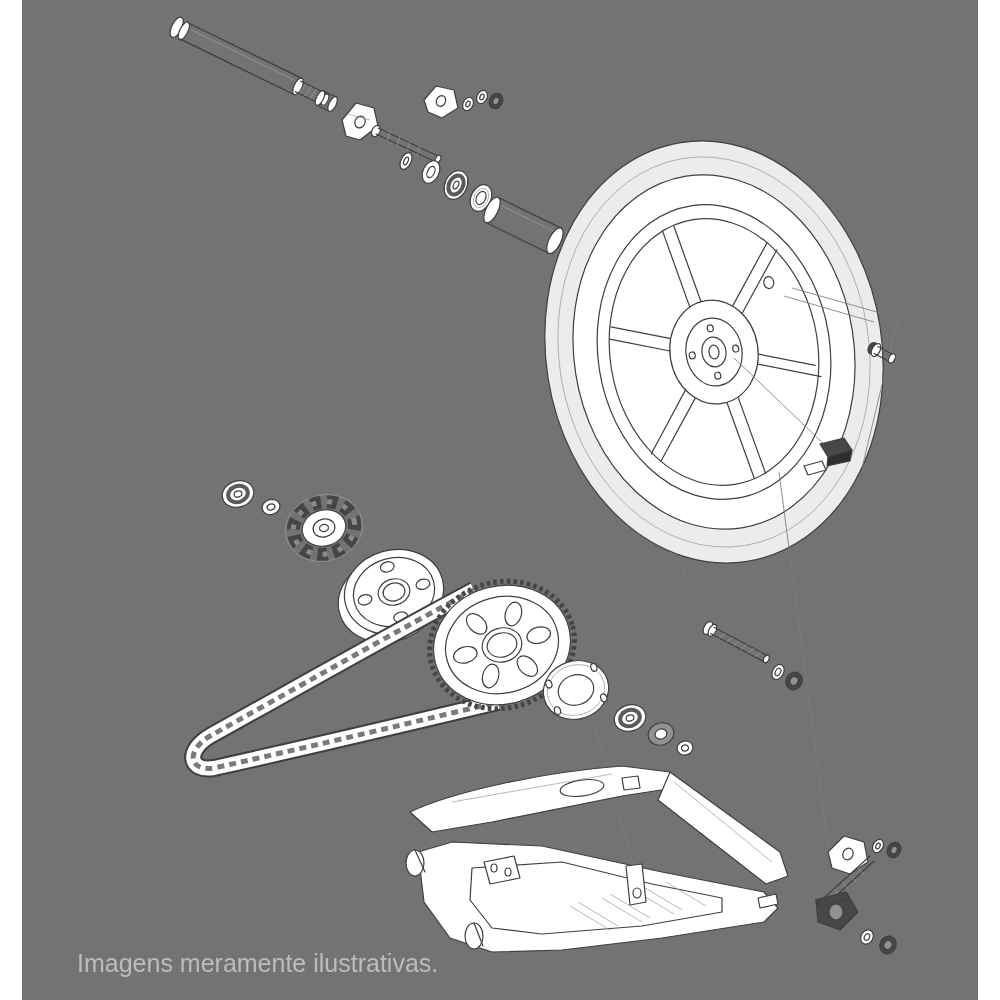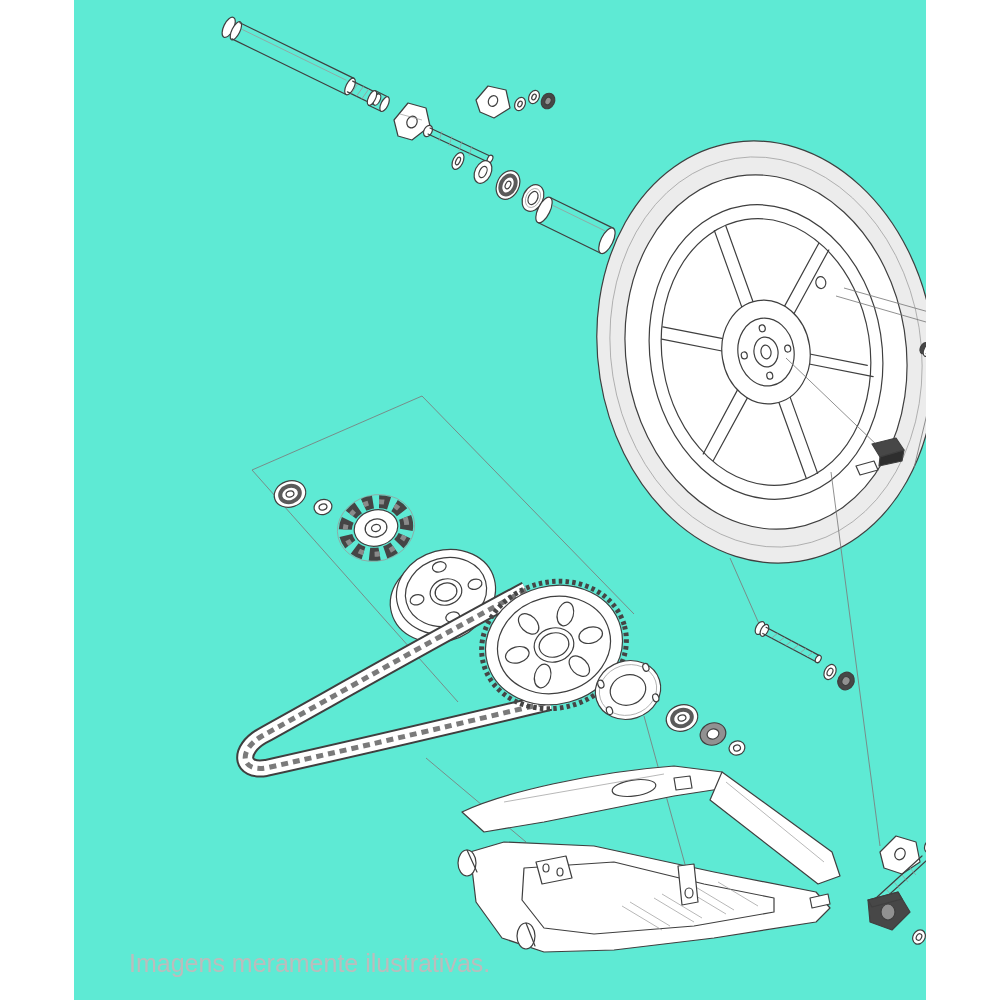--- a/index.html
+++ b/index.html
@@ -1,16 +1,16 @@
 <!DOCTYPE html>
 <html><head>
 <meta charset="utf-8">
 <style>
   html,body{margin:0;padding:0;background:#fff;}
-  .stage{position:relative;width:852px;height:1000px;background:#5eead4;margin:0 auto;overflow:hidden;}
+  .stage{position:relative;width:956px;height:1000px;background:#737373;margin:0 auto;overflow:hidden;}
   svg .ln{stroke:#3f3f3f;stroke-width:1.2;fill:none;stroke-linecap:round;stroke-linejoin:round;}
   svg .fw{fill:#ffffff;}
   svg .fg{fill:#ececec;}
   svg .fd{fill:#474747;}
   svg .f3{fill:#2e2e2e;}
   svg .fm{fill:#919191;}
   svg .thin{stroke:#9a9a9a;stroke-width:.7;fill:none;}
   svg .lead{stroke:#7c7c7c;stroke-width:.85;fill:none;}
   svg .band{stroke:#3f3f3f;fill:none;}
   svg .caption{fill:#bcbcbc;stroke:none;font-family:"Liberation Sans",sans-serif;font-size:25px;}

